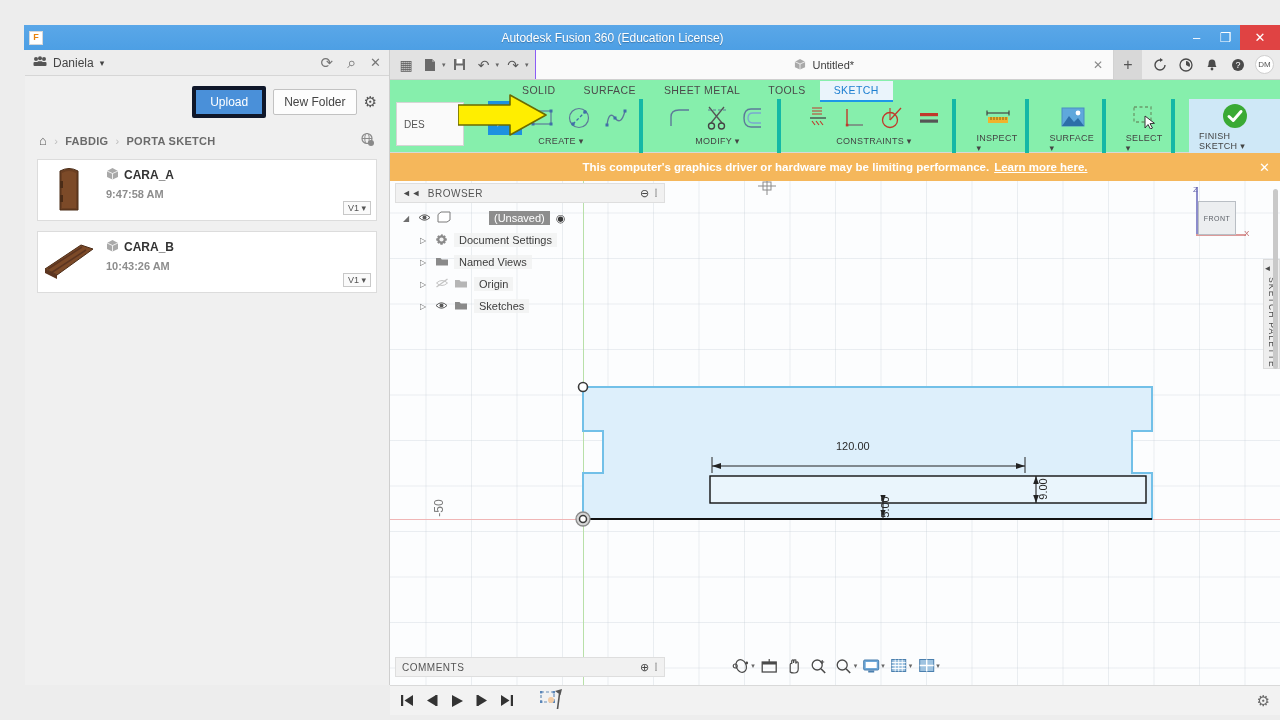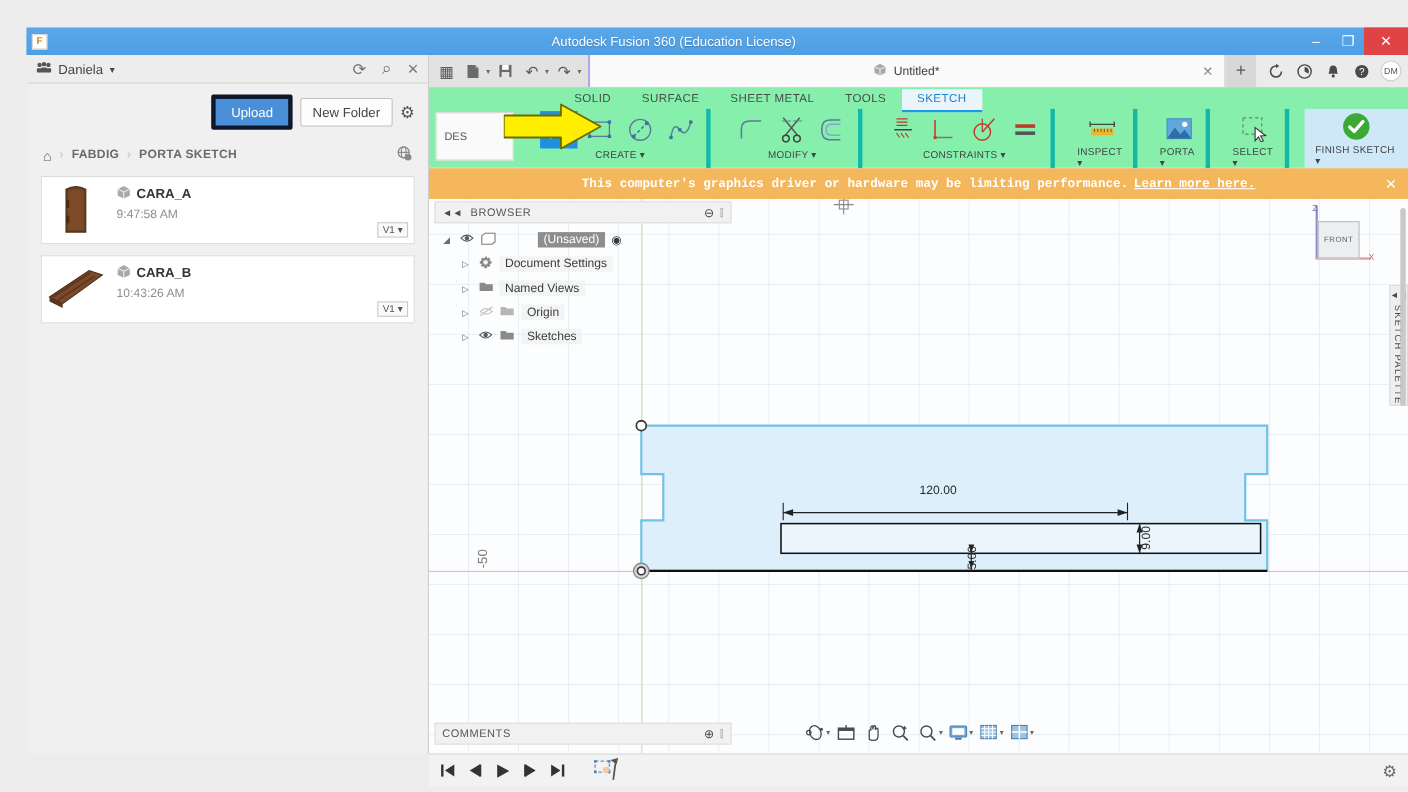--- a/index.html
+++ b/index.html
@@ -45,21 +45,21 @@
     font-size:11px; color:#6a6a6a; font-weight:bold; letter-spacing:.3px; }
   .crumbs .sep { color:#bdbdbd; font-weight:normal; }
   .crumbs .globe { margin-left:auto; color:#8a8a8a; font-weight:normal; }
   .file-list { margin:10px 12px 0 12px; }
   .file-card { position:relative; display:flex; background:#fff; border:1px solid #dcdcdc;
     height:62px; margin-bottom:10px; }
   .thumb { width:62px; display:flex; align-items:center; justify-content:center; }
   .fc-body { flex:1; padding:7px 0 0 6px; }
   .fc-title { display:flex; align-items:center; gap:5px; font-size:12px;
     font-weight:bold; color:#333; }
-  .fc-time { margin-top:5px; font-size:11px; color:#8d8d8d; }
+  .fc-time { margin-top:5px; font-size:11px; color:#8d8d8d;font-weight:bold; }
   .ver-badge { position:absolute; right:5px; bottom:5px; border:1px solid #c8c8c8;
     background:#fafafa; font-size:9px; padding:1px 4px; color:#555; }
 
   
   .ws { position:absolute; left:390px; top:50px; width:890px; height:635px; background:#fff; }
 
   .tabbar { height:30px; background:#e2e2e2; display:flex; align-items:stretch;
     border-bottom:1px solid #cfcfcf; }
   .tb-left { display:flex; align-items:center; gap:4px; padding:0 6px; }
   .tb-icon { width:20px; height:20px; display:flex; align-items:center;
@@ -97,21 +97,21 @@
   .tool.sel { background:#1d91e0; }
   .dsg { width:76px; height:44px; border:1px solid #d5d5d5; background:#fafafa;
     display:flex; align-items:center; padding-left:7px; font-size:10px; color:#555;
     margin:3px 4px 0 6px; }
   .finish { background:#cfe8f7; height:54px; display:flex; flex-direction:column;
     align-items:center; justify-content:center; padding:0 10px; }
 
   
   .warn { height:28px; background:#f5b75b; display:flex; align-items:center;
     justify-content:center; position:relative; }
-  .warn-text { color:#fff; font-size:11.5px; font-weight:bold;font-family:Liberation Mono, monospace; }
+  .warn-text { color:#fff; font-size:11.5px; font-weight:bold; }
   .warn-link { color:#fff; text-decoration:underline; }
   .warn-x { position:absolute; right:10px; color:#fff; font-size:13px; }
 
   
   .canvas { position:relative; height:504px; background:#fcfdfe; overflow:hidden; }
   .grid { position:absolute; inset:0;
     background-image:
       linear-gradient(to right, rgba(190,200,210,.30) 1px, transparent 1px),
       linear-gradient(to bottom, rgba(190,200,210,.30) 1px, transparent 1px);
     background-size:45.5px 45.5px; background-position:-10px -14px; }
@@ -482,21 +482,21 @@
         <div class="grp">
           <div class="grp-icons">
             <div class="tool">
               <svg width="26" height="24" viewBox="0 0 26 24">
                   <rect x="2" y="3" width="22" height="18" fill="#5fa8dc" stroke="#4a8ec2"></rect>
                   <circle cx="18" cy="8" r="2.4" fill="#fff"></circle>
                   <path d="M2 21 L9 11 L14 17 L18 13 L24 21 Z" fill="#2c6ea8"></path>
                 </svg>
             </div>
           </div>
-          <div class="grp-label">PORTA ▾</div>
+          <div class="grp-label">SURFACE ▾</div>
         </div>
 
         <div class="grp">
           <div class="grp-icons">
             <div class="tool">
               <svg width="28" height="24" viewBox="0 0 28 24">
                   <rect x="3" y="2" width="17" height="15" fill="none" stroke="#6a9a6a" stroke-width="1.3" stroke-dasharray="3 2.5"></rect>
                   <path d="M14 11 L14 23 L17 19.5 L19.5 24 L21.5 23 L19 18.7 L23.5 18.3 Z" fill="#fff" stroke="#333" stroke-width="1"></path>
                 </svg>
             </div>

